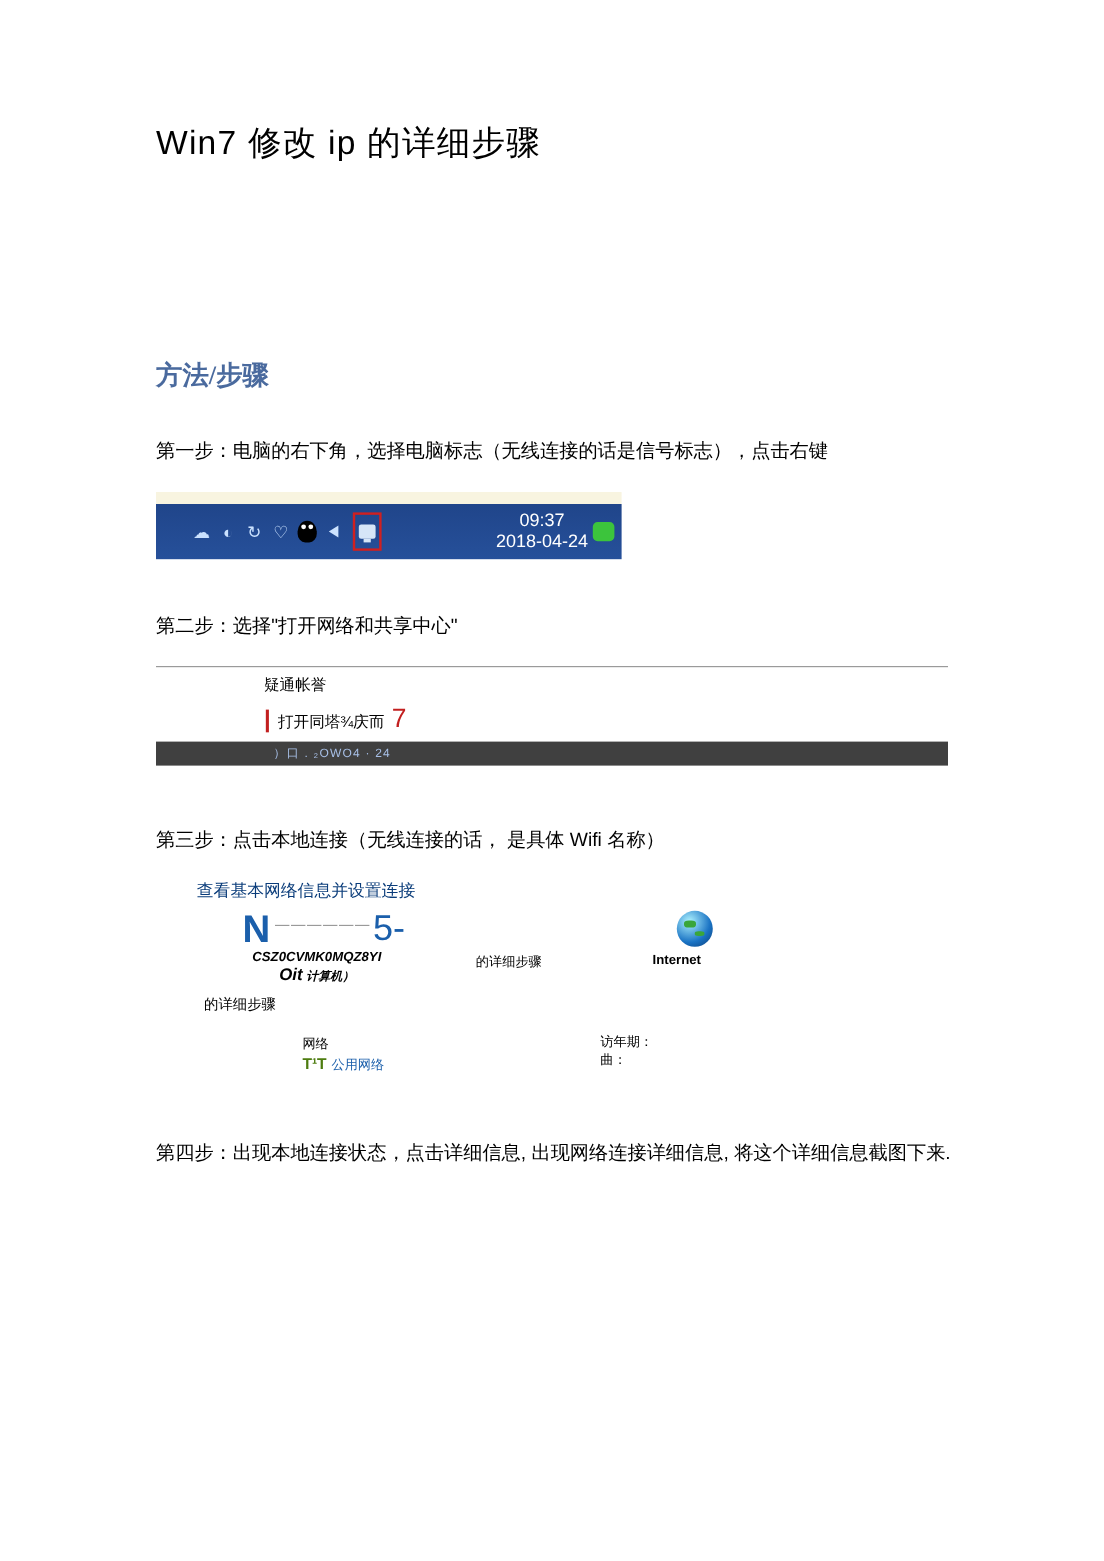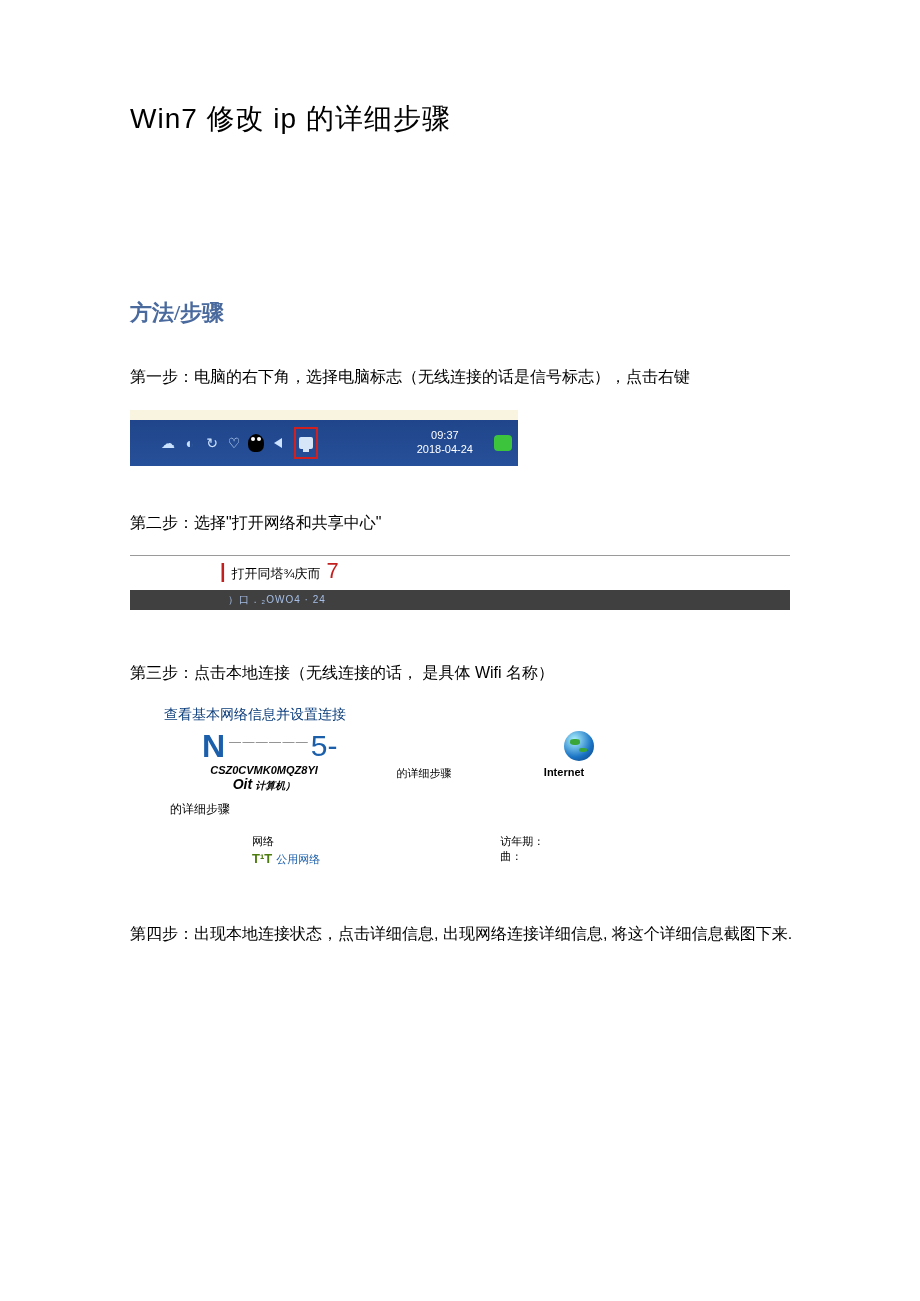--- a/index.html
+++ b/index.html
@@ -12,21 +12,21 @@
 .shot-taskbar { width: 388px; height: 56px; background: linear-gradient(to bottom, #f8f4e0 0, #f8f4e0 10px, #20458a 10px, #26509a 100%); position: relative; margin-bottom: 44px; }
 .taskbar-bar { position: absolute; top: 10px; left: 0; right: 0; bottom: 0; display: flex; align-items: center; padding: 0 6px; }
 .tray-icons { display: flex; gap: 6px; align-items: center; margin-left: 24px; }
 .tray-ico { width: 16px; height: 16px; display: inline-flex; align-items: center; justify-content: center; color: #cbe2ff; font-size: 14px; }
 .penguin { width: 16px; height: 18px; background: #000; border-radius: 50% 50% 40% 40%; position: relative; }
 .penguin:after { content:''; position:absolute; top:3px; left:3px; width:4px; height:4px; background:#fff; border-radius:50%; box-shadow: 6px 0 0 #fff; }
 .speaker-ico { width:0; height:0; border-top:5px solid transparent; border-bottom:5px solid transparent; border-right:8px solid #cde3ff; position:relative; }
 .net-highlight { width: 24px; height: 32px; border: 2px solid #d02020; display: inline-flex; align-items: center; justify-content: center; margin-left: 2px; }
 .net-ico { width: 14px; height: 12px; background: #d6e6f8; border-radius: 2px; position:relative; }
 .net-ico:after { content:''; position:absolute; bottom:-3px; left:4px; width:6px; height:3px; background:#d6e6f8; }
-.clock { margin-left: auto; color: #fff; font-size: 11px; text-align: center; line-height: 1.2; padding-right: 21px; }
+.clock { margin-left: auto; color: #fff; font-size: 15px; text-align: center; line-height: 1.2; padding-right: 4px; }
 .wx-ico { width: 18px; height: 16px; background: #3cc43c; border-radius: 4px; position: relative; }
 
 
 .shot-menu { width: 660px; margin-bottom: 50px; }
 .menu-hr { border: none; border-top: 1px solid #9a9a9a; }
 .menu-row1 { padding: 6px 0 4px 90px; font-size: 13px; }
 .menu-row2 { padding: 2px 0 6px 90px; font-size: 13px; display: flex; align-items: baseline; gap: 6px; }
 .red-bar { color: #c21f1f; font-size: 20px; font-weight: bold; line-height: 1; }
 .red-seven { color: #c21f1f; font-size: 22px; font-weight: 400; }
 .menu-blue { background: #404040; color: #a7bfe6; font-size: 10px; padding: 3px 0 3px 98px; letter-spacing: 1px; }
@@ -83,20 +83,21 @@
       <div>2018-04-24</div>
     </div>
     <span class="wx-ico"></span>
   </div>
 </div>
 
 <p class="step-text">第二步：选择"打开网络和共享中心"</p>
 
 <div class="shot-menu">
   <hr class="menu-hr">
+  <div class="menu-row1">疑通帐誉</div>
   <div class="menu-row2">
     <span class="red-bar">|</span>
     <span>打开同塔¾庆而</span>
     <span class="red-seven">7</span>
   </div>
   <div class="menu-blue">）口 . ₂OWO4 · 24</div>
 </div>
 
 <p class="step-text">第三步：点击本地连接（无线连接的话， 是具体 Wifi 名称）</p>
 

